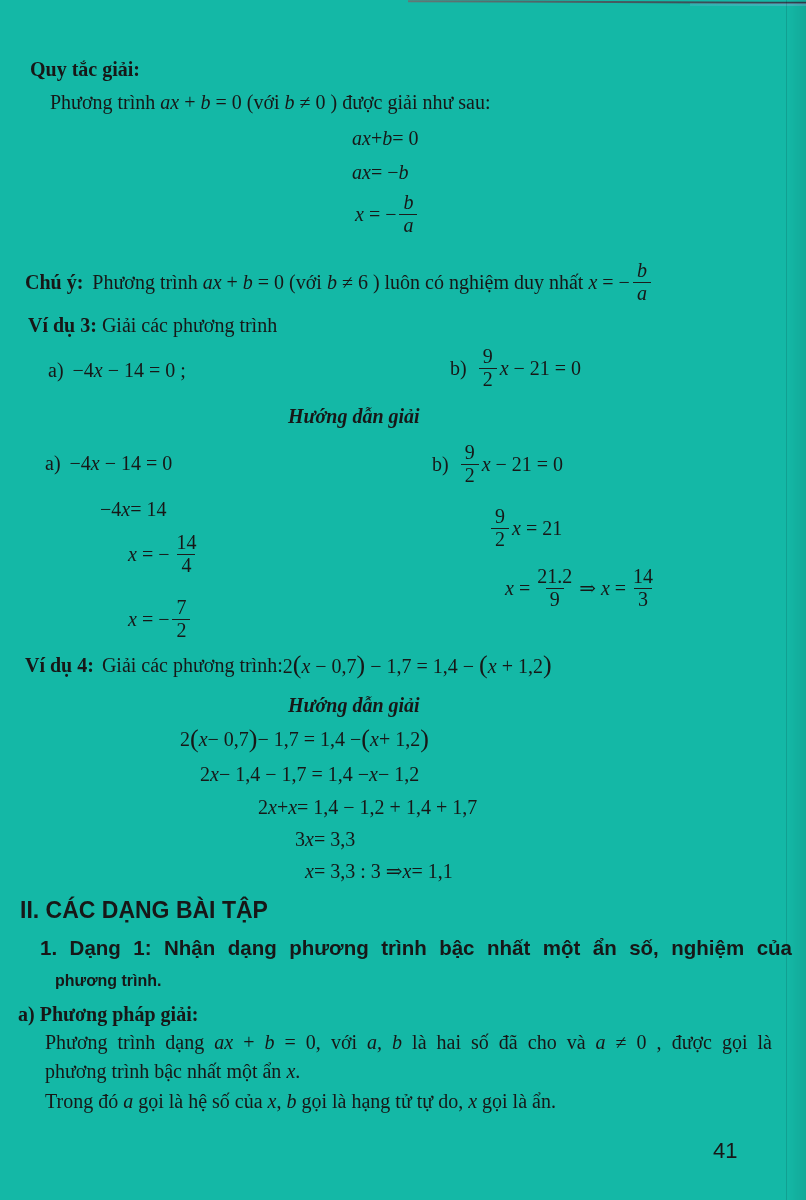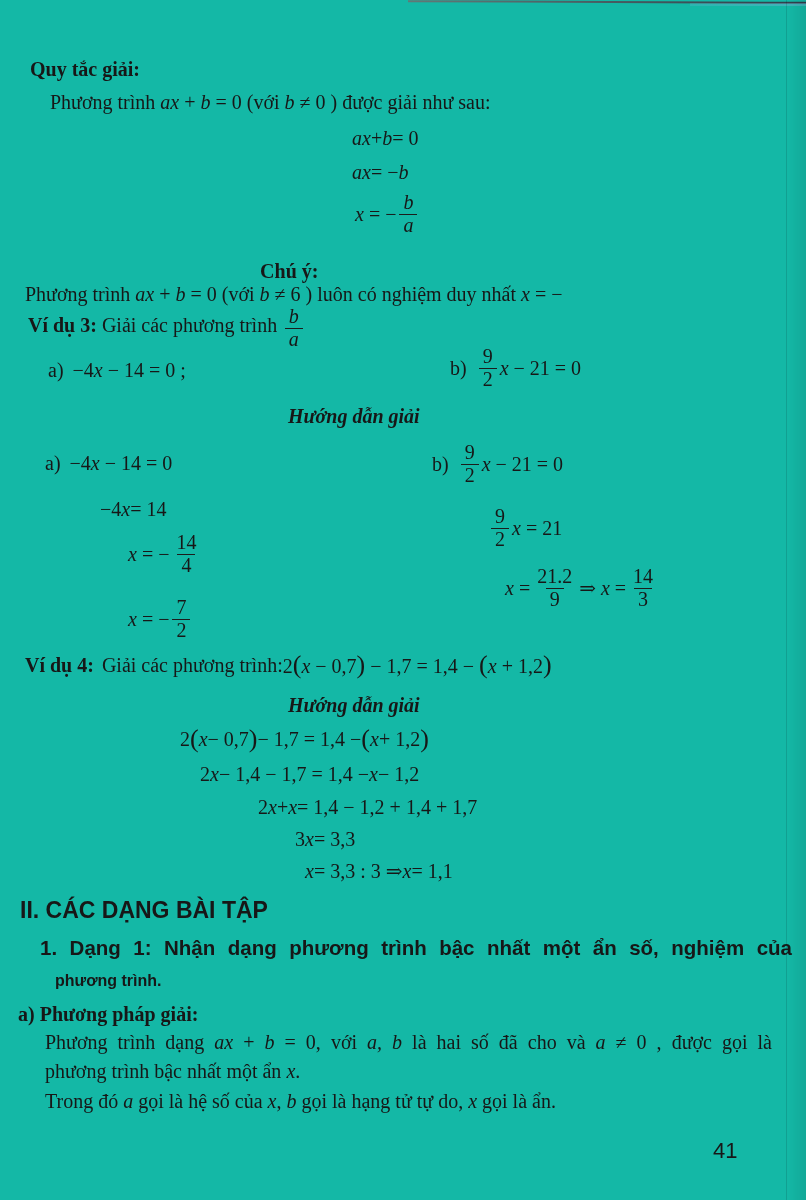--- a/index.html
+++ b/index.html
@@ -58,21 +58,21 @@
       <span class="it">b</span>
     </div>
   <div class="abs mathline" style="left:355px; top:192px;">
     <span><span class="it">x</span><span> = −</span></span>
     <span class="frac">
       <span class="num it">b</span>
       <span class="den it">a</span>
     </span>
   </div>
 
-  <div class="abs mathline" style="left:25px; top:260px; font-size:20px;flex-direction:column;">
+  <div class="abs mathline" style="left:25px; top:260px; font-size:20px;">
     <span class="b lbl">Chú ý:</span>
     <span><span>Phương trình </span><span class="it">ax</span><span> + </span><span class="it">b</span><span> = 0 (với </span><span class="it">b</span><span> ≠ 6 )  luôn có nghiệm duy nhất  </span><span class="it">x</span><span> = −</span></span>
     <span class="frac">
       <span class="num it">b</span>
       <span class="den it">a</span>
     </span>
   </div>
 
   <div class="abs fs20" style="left:28px; top:314px;">
     <span class="b">Ví dụ 3:</span>

